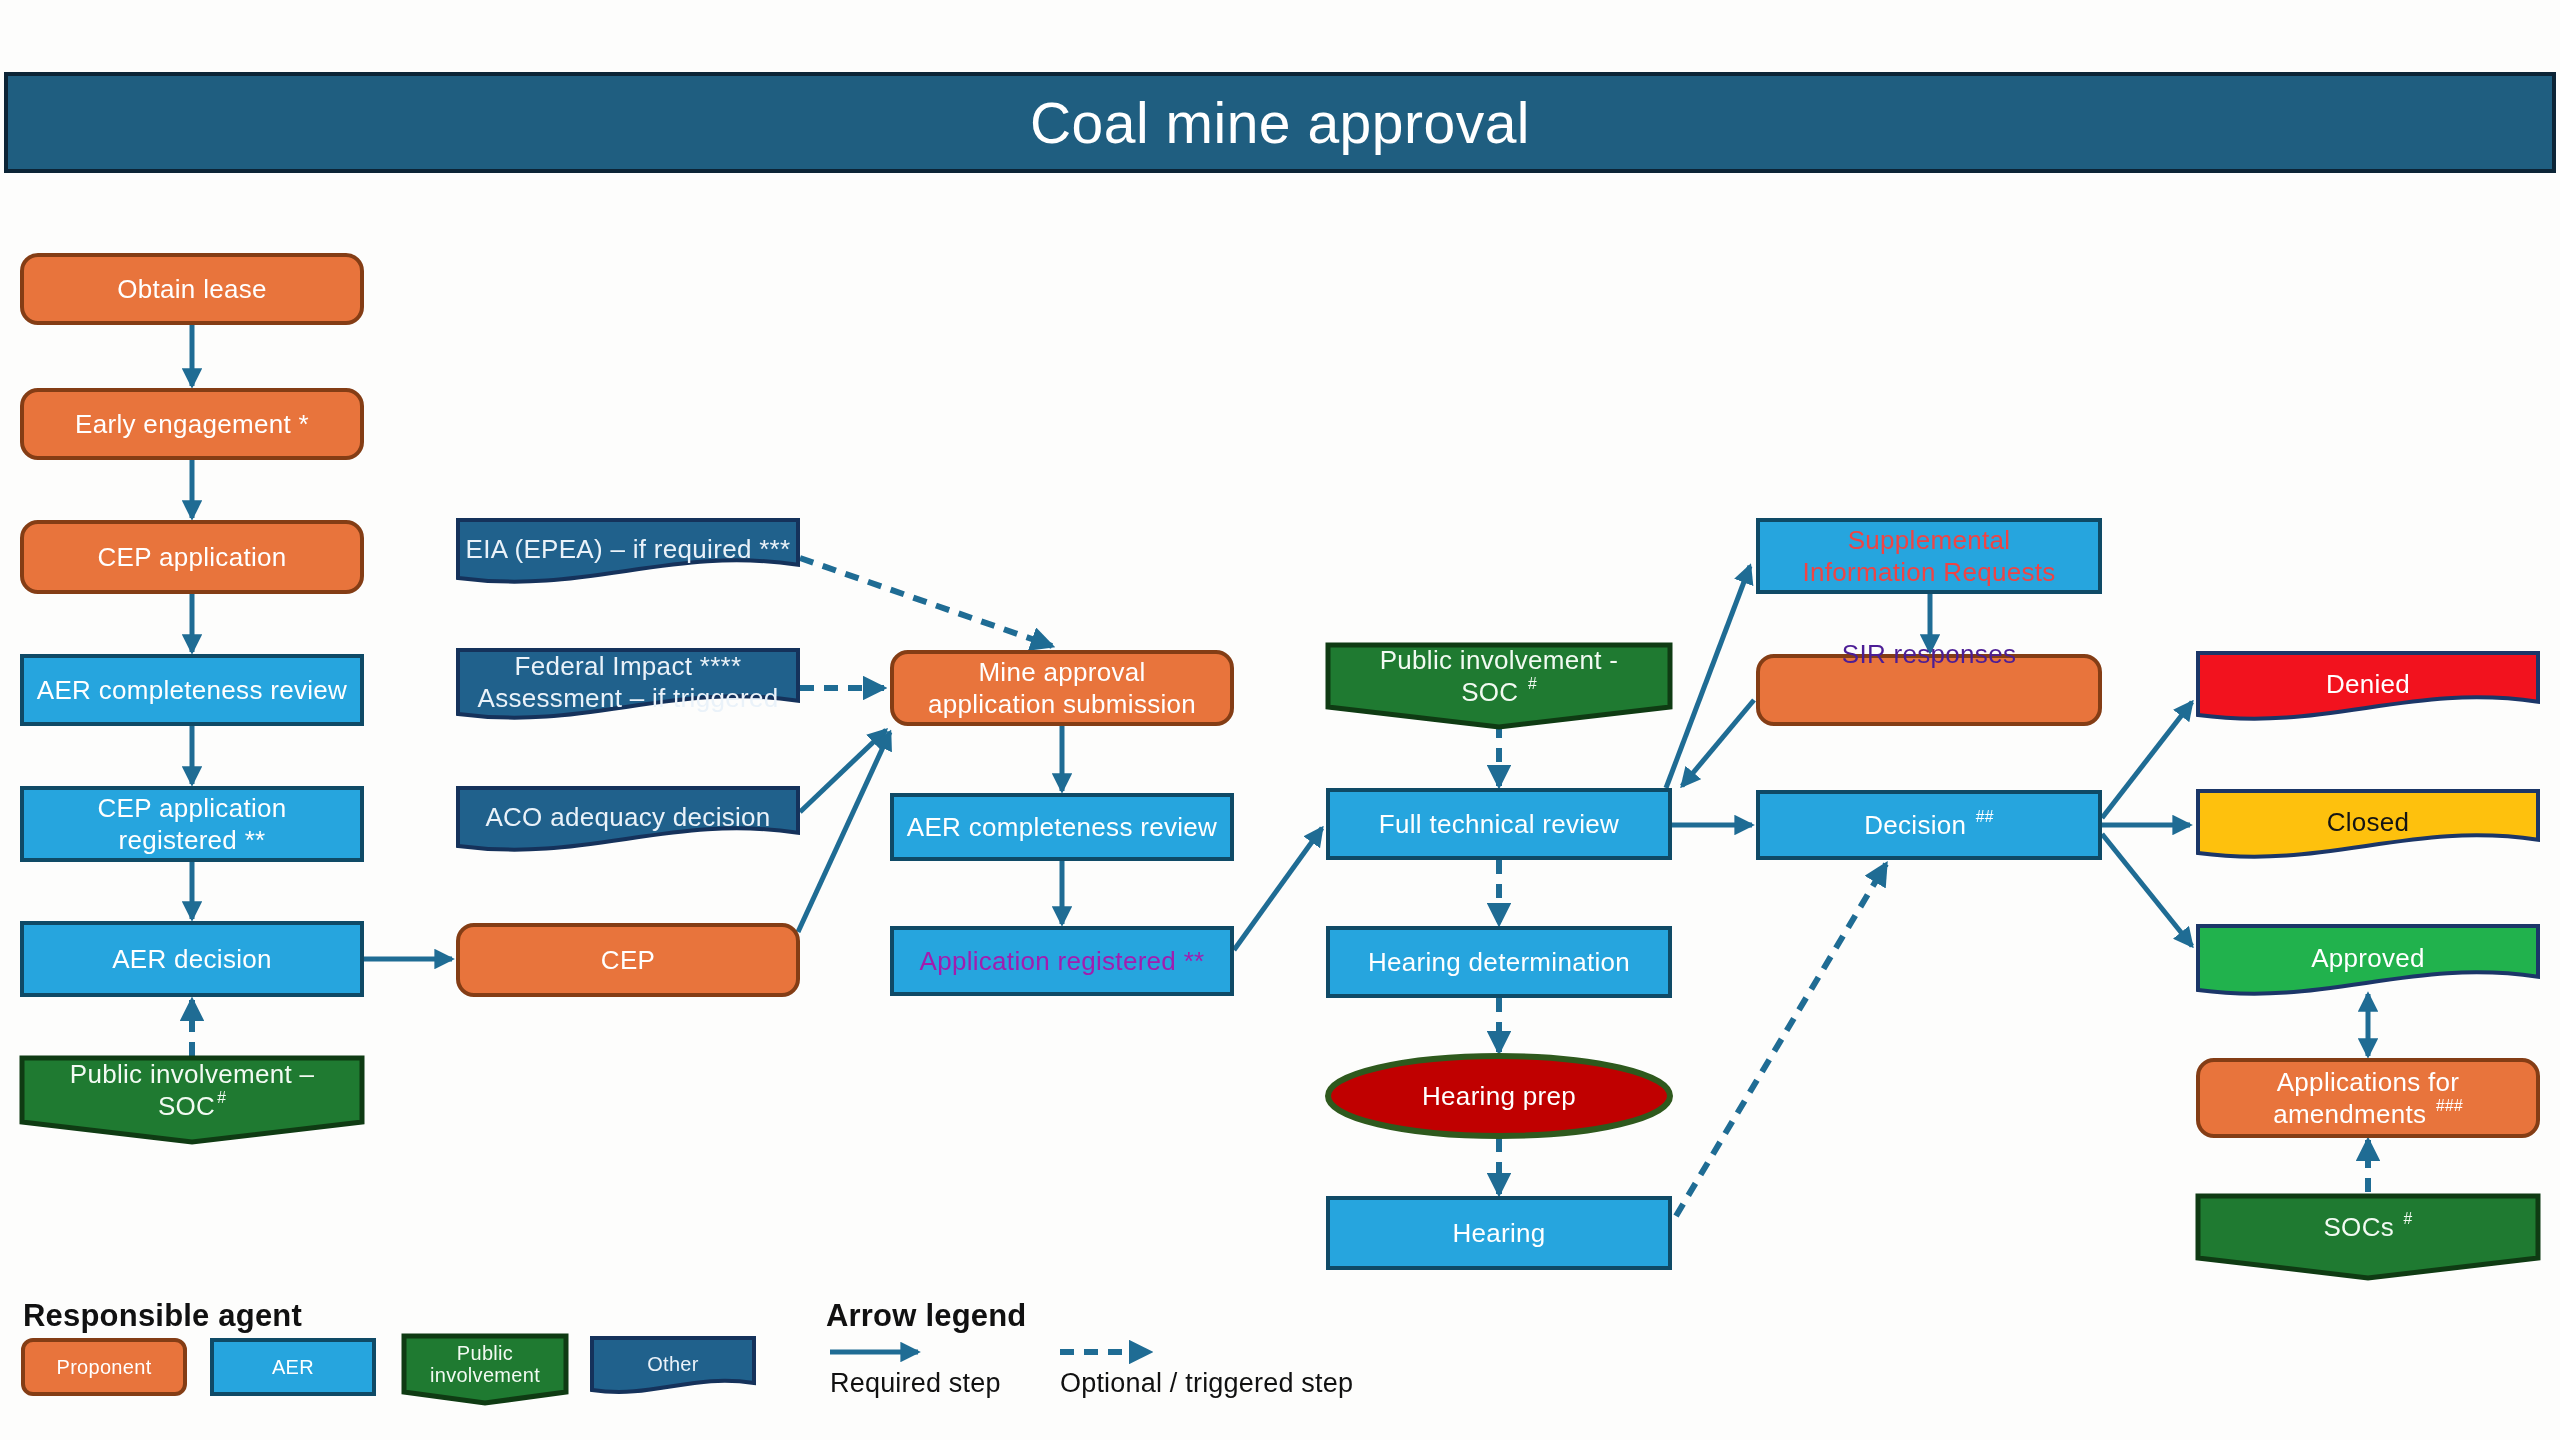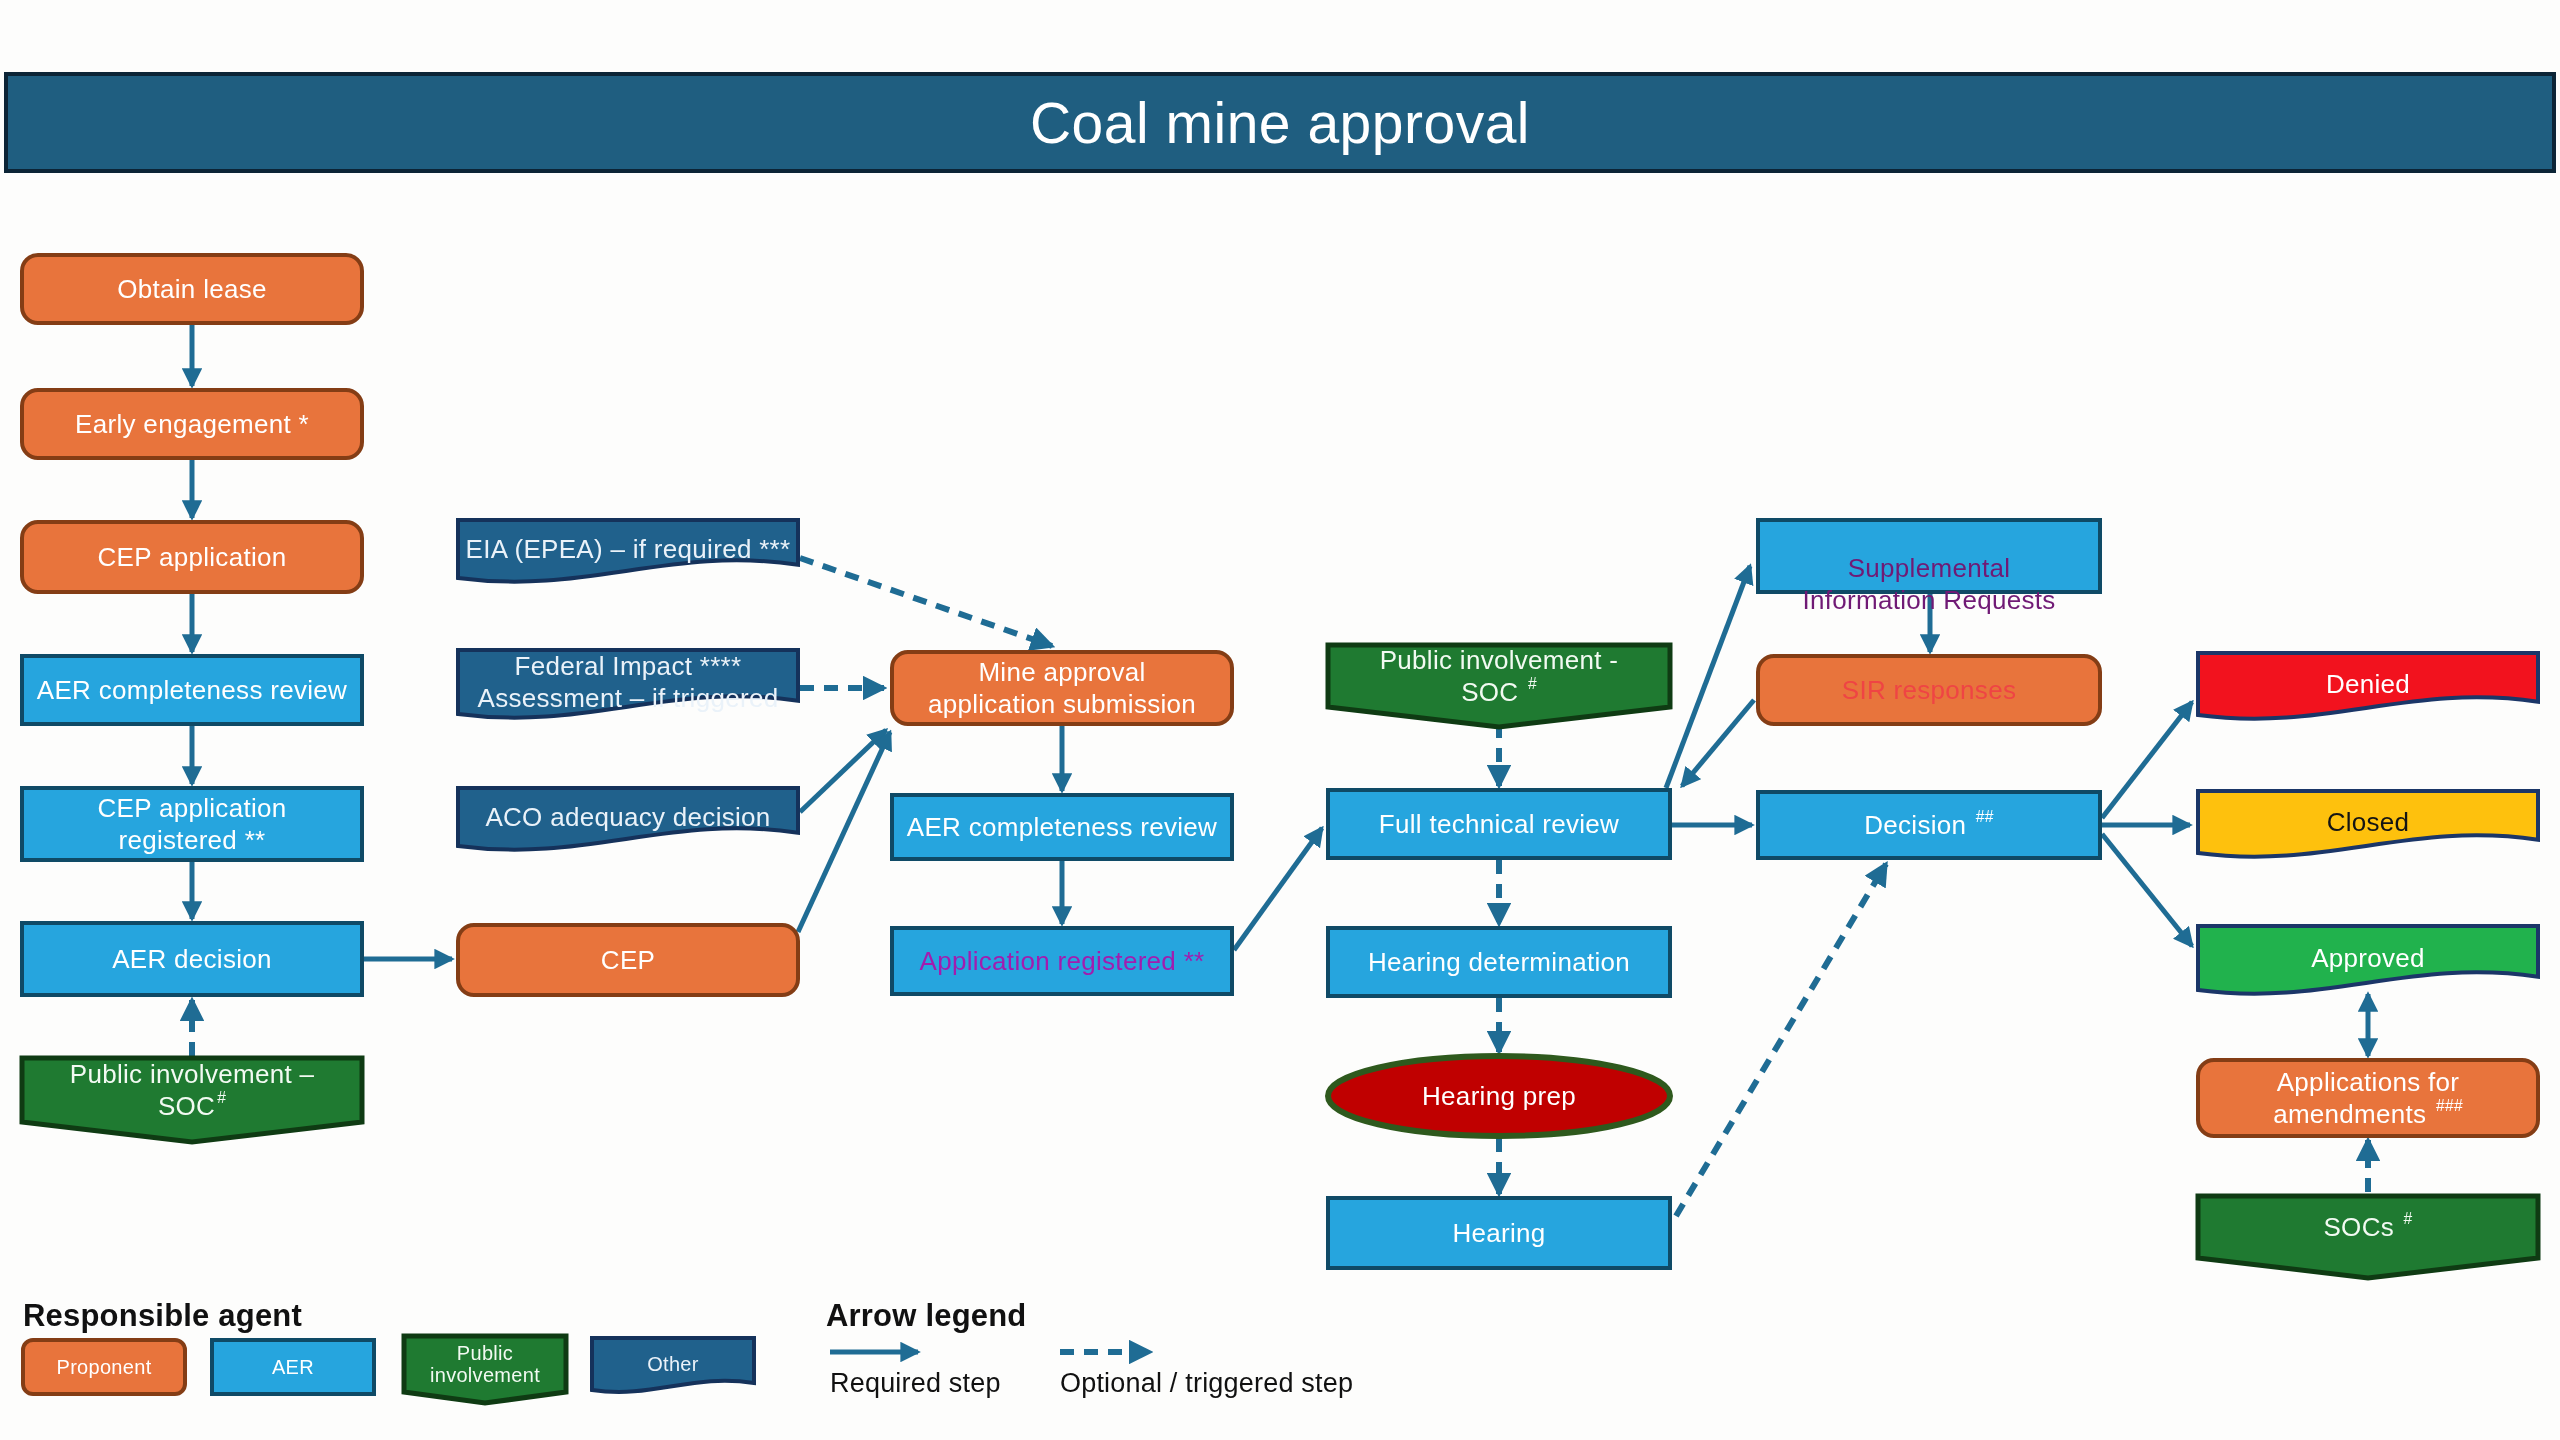--- a/index.html
+++ b/index.html
@@ -165,25 +165,25 @@
       </div>
       <div class="nlabel" style="left: 1328px; top: 928px; width: 342px; height: 68px; color: rgb(255, 255, 255);">
         <div>Hearing determination</div>
       </div>
       <div class="nlabel" style="left: 1328px; top: 1056px; width: 342px; height: 80px; color: rgb(255, 255, 255);">
         <div>Hearing prep</div>
       </div>
       <div class="nlabel" style="left: 1328px; top: 1198px; width: 342px; height: 70px; color: rgb(255, 255, 255);">
         <div>Hearing</div>
       </div>
-      <div class="nlabel" style="left: 1758px; top: 520px; width: 342px; height: 72px; color: #701a75; margin-top: 28px;">
+      <div class="nlabel" style="left: 1758px; top: 520px; width: 342px; height: 72px; color: #ef4444;">
         <div>Supplemental</div>
         <div>Information Requests</div>
       </div>
-      <div class="nlabel" style="left: 1758px; top: 656px; width: 342px; height: 68px; color: #ef4444;">
+      <div class="nlabel" style="left: 1758px; top: 620px; width: 342px; height: 68px; color: #4c1d95;">
         <div>SIR responses</div>
       </div>
       <div class="nlabel" style="left: 1758px; top: 792px; width: 342px; height: 66px; color: rgb(255, 255, 255);">
         <div>Decision <sup>##</sup></div>
       </div>
       <div class="nlabel" style="left: 2198px; top: 653px; width: 340px; height: 62px; color: rgb(255, 255, 255);">
         <div>Denied</div>
       </div>
       <div class="nlabel" style="left: 2198px; top: 791px; width: 340px; height: 62px; color: rgb(20, 20, 20);">
         <div>Closed</div>

